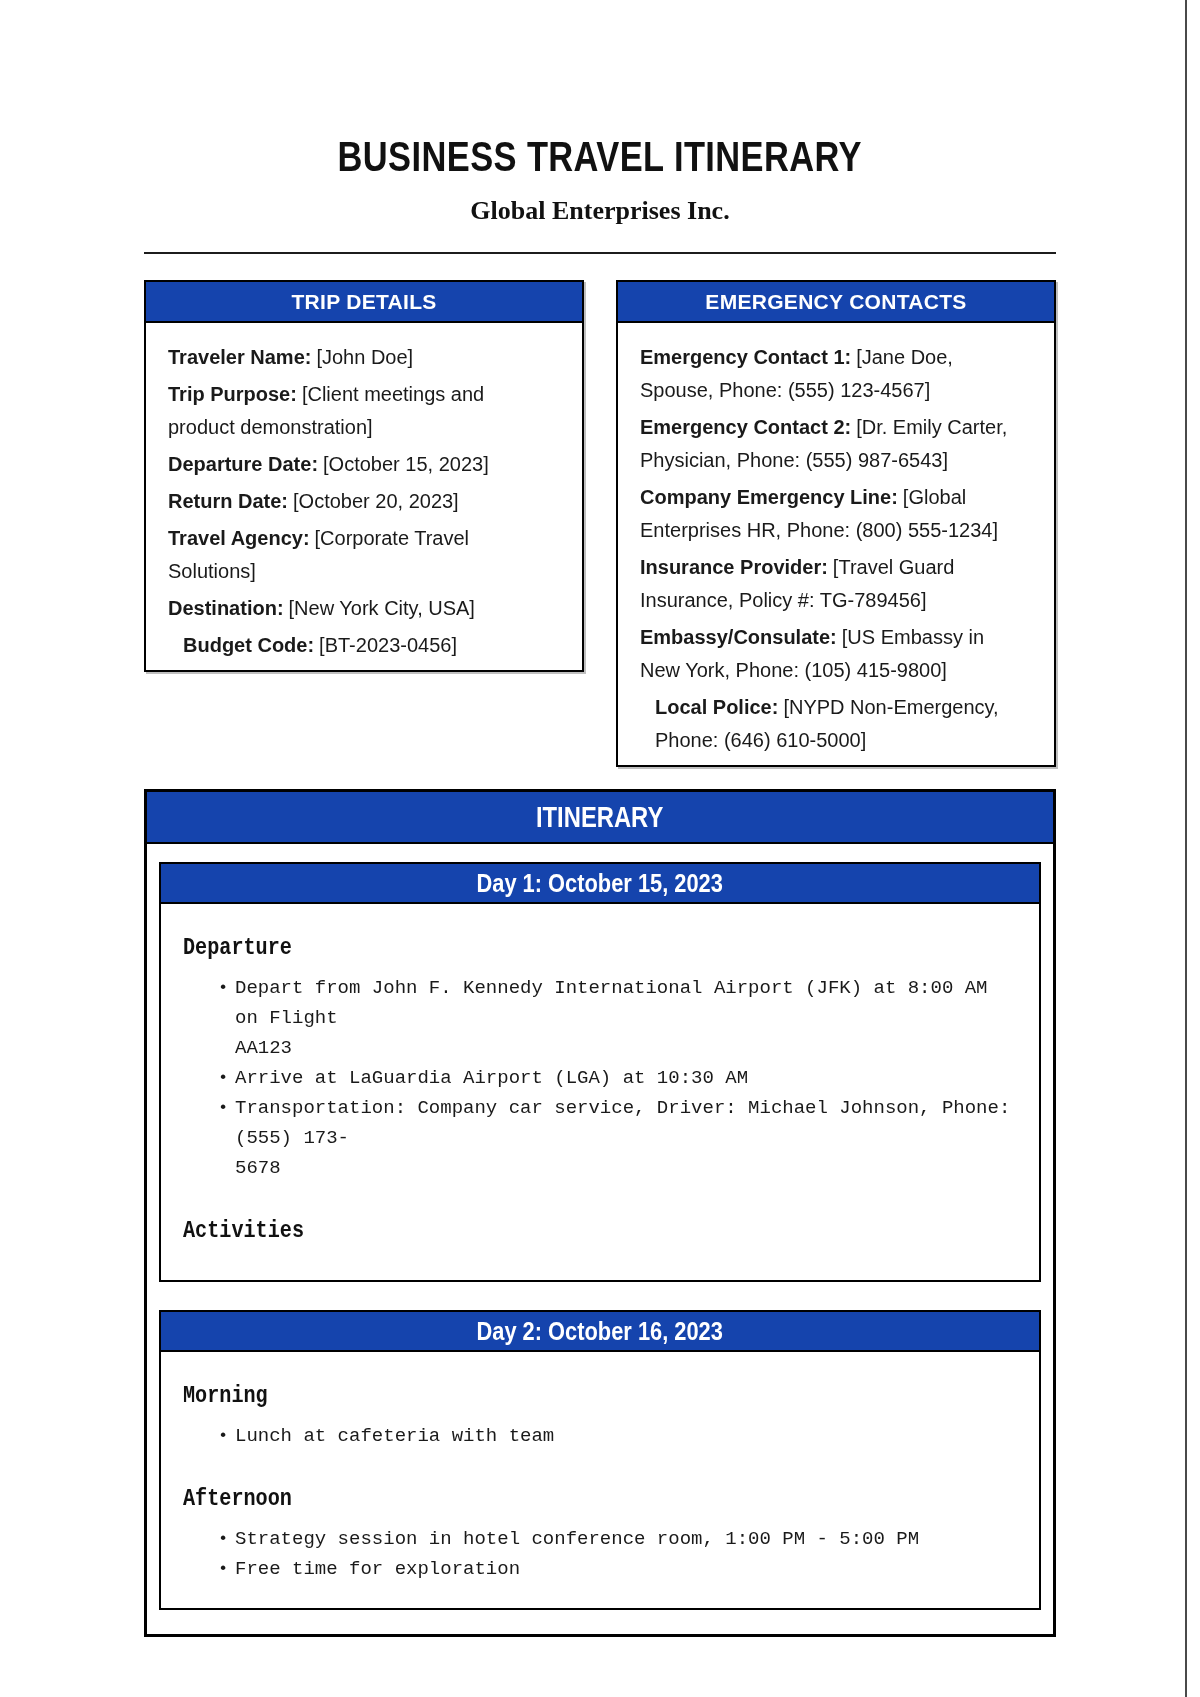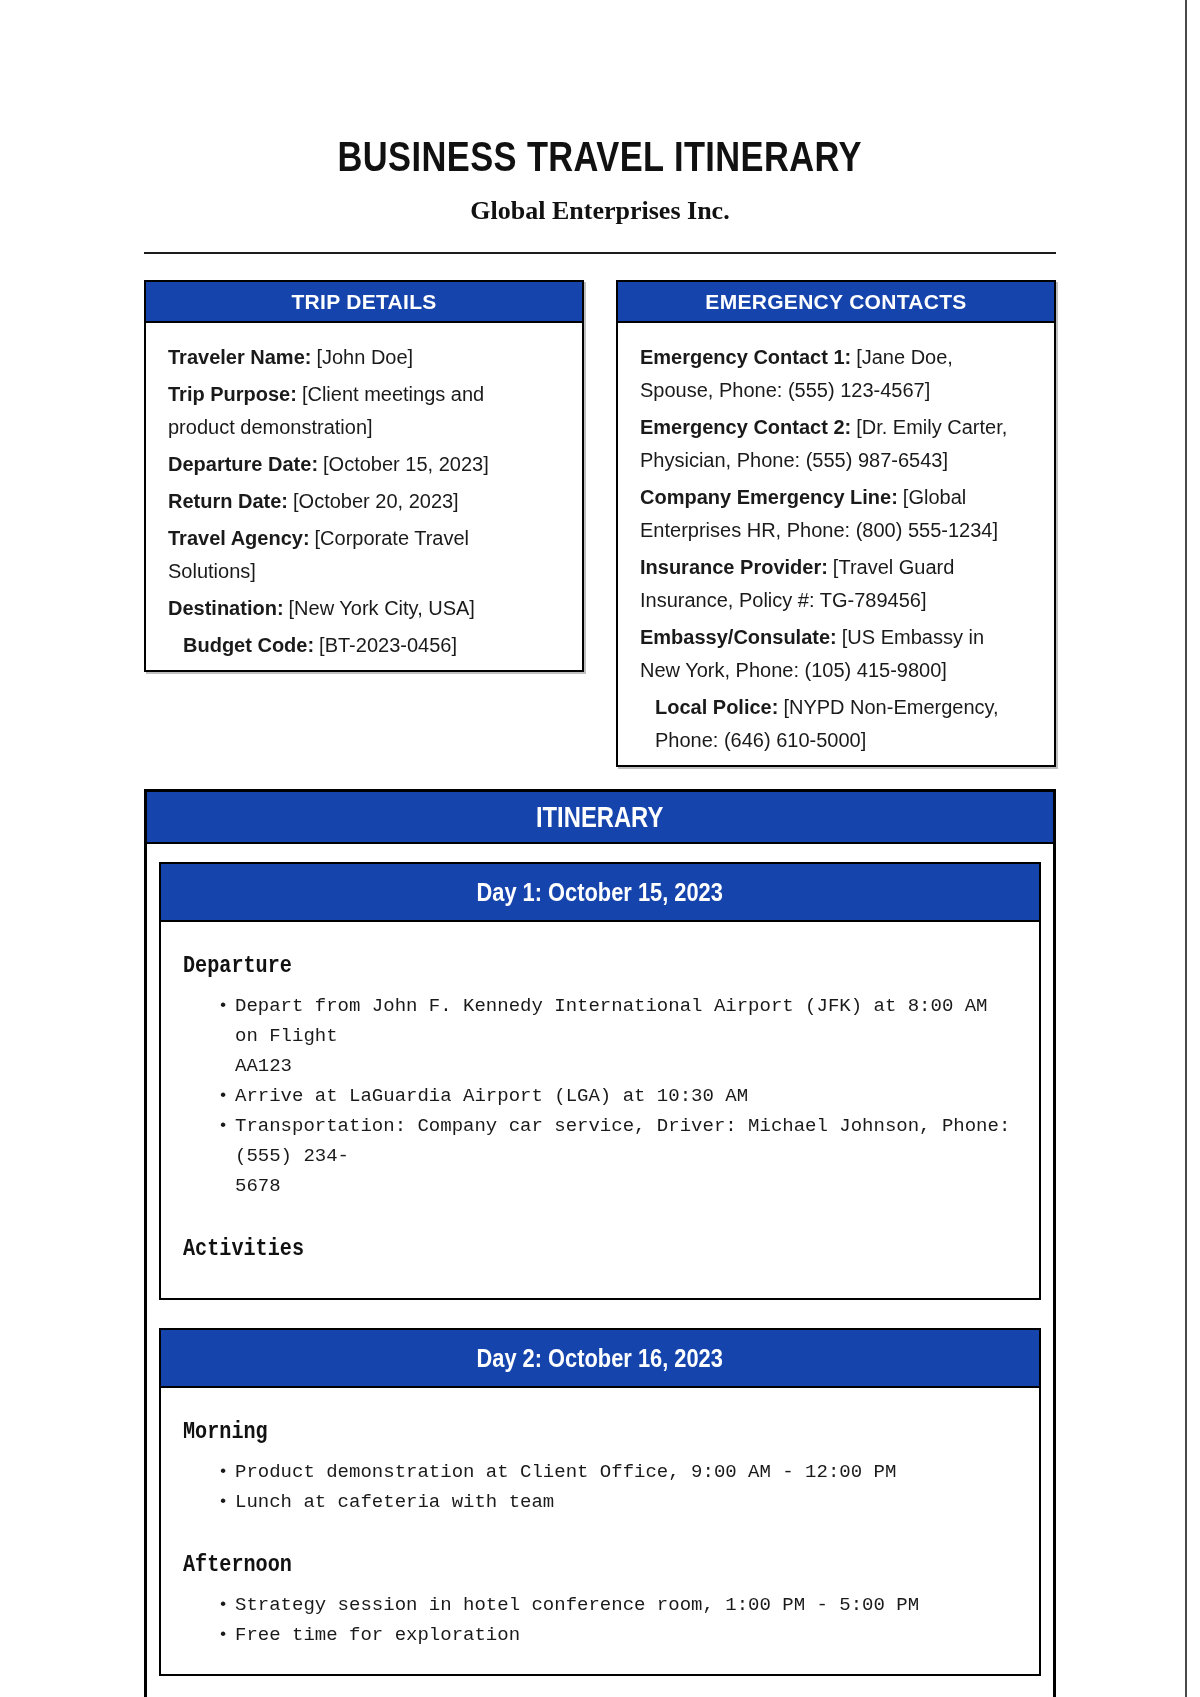--- a/index.html
+++ b/index.html
@@ -40,21 +40,21 @@
   .itinerary-header {
     height: 52px; display: flex; align-items: center; justify-content: center;
     border-bottom: 2.5px solid #000; color: #fff;
   }
   .itinerary-header .cond { font-size: 29px; font-weight: bold; display: inline-block; transform: scaleX(0.82); }
   .itinerary-body { padding: 18px 12px 24px 12px; }
 
   .day-card { border: 2px solid #000; margin-bottom: 28px; background: #fff; }
   .day-card:last-child { margin-bottom: 0; }
   .day-header {
-    height: 58px; display: flex; align-items: center; justify-content: center;
+    height: 40px; display: flex; align-items: center; justify-content: center;
     border-bottom: 2px solid #000; color: #fff;
   }
   .day-header .cond { font-size: 26px; font-weight: bold; display: inline-block; transform: scaleX(0.84); }
   .day-body { padding: 20px 22px 24px 22px; font-family: Liberation Mono, monospace; }
 
   .group { margin-top: 34px; }
   .group:first-child { margin-top: 10px; }
   .group-heading {
     font-size: 24px; font-weight: bold; color: #111;
     display: inline-block; transform: scaleX(0.84); transform-origin: left center;
@@ -134,39 +134,38 @@
         <div class="day-header blue-bg">
           <span class="cond">Day 1: October 15, 2023</span>
         </div>
         <div class="day-body">
           <div class="group">
             <div class="group-heading">Departure</div>
             <ul class="bullets">
               <li>Depart from John F. Kennedy International Airport (JFK) at 8:00 AM on Flight
 AA123</li>
               <li>Arrive at LaGuardia Airport (LGA) at 10:30 AM</li>
-              <li>Transportation: Company car service, Driver: Michael Johnson, Phone: (555) 234-
+              <li>Transportation: Company car service, Driver: Michael Johnson, Phone: (555) 173-
 5678</li>
             </ul>
           </div>
           <div class="group">
             <div class="group-heading">Activities</div>
           </div>
         </div>
       </div>
 
       <div class="day-card">
         <div class="day-header blue-bg">
           <span class="cond">Day 2: October 16, 2023</span>
         </div>
         <div class="day-body">
           <div class="group">
             <div class="group-heading">Morning</div>
             <ul class="bullets">
-              <li>Product demonstration at Client Office, 9:00 AM - 12:00 PM</li>
               <li>Lunch at cafeteria with team</li>
             </ul>
           </div>
           <div class="group">
             <div class="group-heading">Afternoon</div>
             <ul class="bullets">
               <li>Strategy session in hotel conference room, 1:00 PM - 5:00 PM</li>
               <li>Free time for exploration</li>
             </ul>
           </div>

